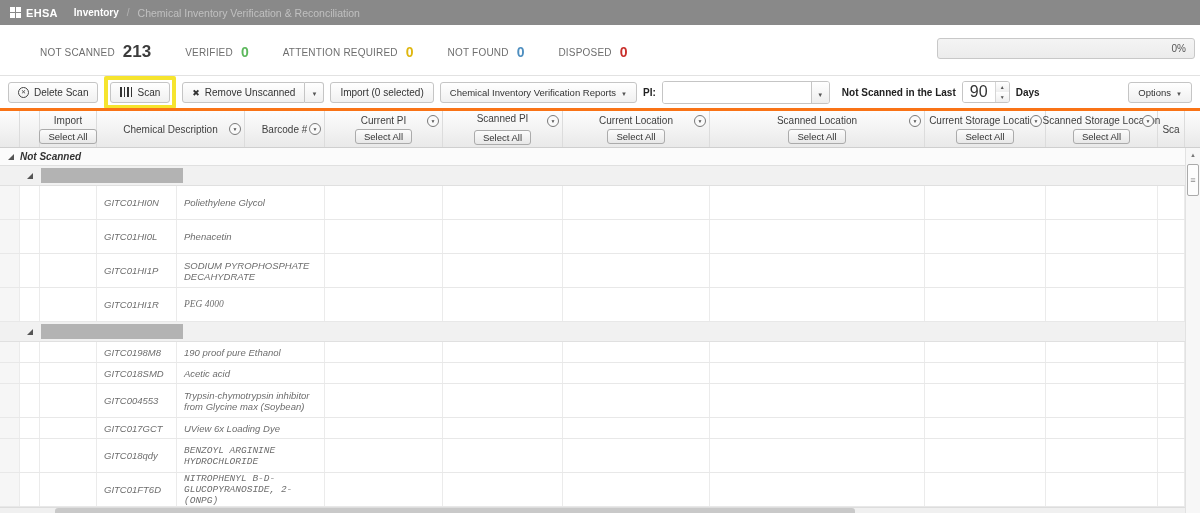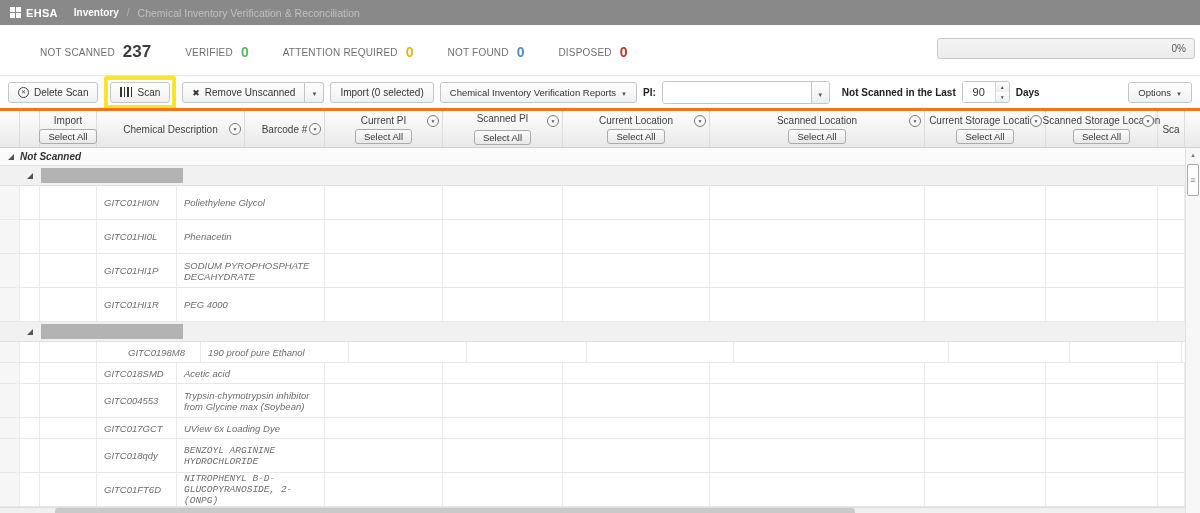--- a/index.html
+++ b/index.html
@@ -37,21 +37,21 @@
   .icon-circle-x { width: 11px; height: 11px; border: 1px solid #444; border-radius: 50%; display: inline-flex; align-items: center; justify-content: center; }
   .icon-circle-x::before { content: "✕"; font-size: 6px; color: #444; line-height: 1; }
   .icon-barcode { width: 12px; height: 10px; background: repeating-linear-gradient(90deg, #333 0 1.5px, transparent 1.5px 3.5px); }
   .icon-x::before { content: "✖"; font-size: 9px; color: #333; }
   .scan-highlight { border: 4px solid #f6e42e; border-radius: 2px; padding: 2px; display: inline-flex; background: #fff; }
   .tb-label { font-size: 10px; font-weight: bold; color: #222; white-space: nowrap; }
   .combobox { display: inline-flex; width: 168px; height: 23px; border: 1px solid #c5c5c5; border-radius: 3px; overflow: hidden; background: #fff; margin-right: 6px; }
   .combobox input { flex: 1; border: none; outline: none; font-size: 10px; padding: 0 6px; font-family: "Liberation Sans", sans-serif; }
   .cb-btn { width: 18px; border-left: 1px solid #c5c5c5; background: linear-gradient(#fff, #eee); display: flex; align-items: center; justify-content: center; cursor: pointer; }
   .spinner { display: inline-flex; width: 48px; height: 22px; border: 1px solid #c5c5c5; border-radius: 3px; overflow: hidden; background: #fff; }
-  .spinner input { width: 32px; border: none; outline: none; font-size: 11px; text-align: center; font-family: "Liberation Sans", sans-serif; color: #333; }
+  .spinner input { width: 32px; border: none; outline: none; font-size: 16px; text-align: center; font-family: "Liberation Sans", sans-serif; color: #333; }
   .spin-btns { display: flex; flex-direction: column; width: 14px; border-left: 1px solid #d5d5d5; }
   .spin-btns span { flex: 1; display: flex; align-items: center; justify-content: center; background: linear-gradient(#fff, #eee); cursor: pointer; }
   .spin-up::before { content: "▲"; font-size: 5px; color: #555; }
   .spin-down::before { content: "▼"; font-size: 5px; color: #555; }
   .options-btn { position: absolute; right: 8px; }
 
   
   .grid { position: relative; height: 405px; border-top: 3px solid #f97316; }
   .grid-header { display: flex; height: 37px; background: linear-gradient(#fdfdfd, #e9e9e9); border-bottom: 1px solid #cfcfcf; }
   .h-cell { position: relative; border-right: 1px solid #dcdcdc; display: flex; flex-direction: column; align-items: center; justify-content: center; gap: 3px; padding: 2px; flex: none; }
@@ -99,21 +99,21 @@
   </span>
   <span class="crumb">Inventory</span>
   <span class="crumb-sep">/</span>
   <span class="page-title">Chemical Inventory Verification &amp; Reconciliation</span>
 </header>
 
 <section class="summary">
   <div class="counters" id="counters">
       <div class="counter">
         <span class="c-label">NOT SCANNED</span>
-        <span class="c-value big" style="color: rgb(60, 60, 60);">237</span>
+        <span class="c-value big" style="color: rgb(60, 60, 60);">213</span>
       </div>
       <div class="counter">
         <span class="c-label">VERIFIED</span>
         <span class="c-value" style="color: rgb(92, 184, 92);">0</span>
       </div>
       <div class="counter">
         <span class="c-label">ATTENTION REQUIRED</span>
         <span class="c-value" style="color: rgb(223, 183, 16);">0</span>
       </div>
       <div class="counter">
@@ -277,38 +277,38 @@
         <div class="cell" style="width: 215px;"></div>
         <div class="cell" style="width: 121px;"></div>
         <div class="cell" style="width: 112px;"></div>
         <div class="cell" style="width: 27px;"></div>
       </div>
       <div class="grid-row tall">
         <div class="cell ind1" style="width: 20px;"></div>
         <div class="cell ind2" style="width: 20px;"></div>
         <div class="cell" style="width: 57px;"></div>
         <div class="cell" style="width: 80px;">GITC01HI1R</div>
-        <div class="cell" style="width: 148px;">PEG 4000</div>
+        <div class="cell" style="width: 148px; font-family: Liberation Serif, serif;">PEG 4000</div>
         <div class="cell" style="width: 118px;"></div>
         <div class="cell" style="width: 120px;"></div>
         <div class="cell" style="width: 147px;"></div>
         <div class="cell" style="width: 215px;"></div>
         <div class="cell" style="width: 121px;"></div>
         <div class="cell" style="width: 112px;"></div>
         <div class="cell" style="width: 27px;"></div>
       </div>
       <div class="group-row lvl1">
         <span class="exp-arrow"></span>
         <span class="redacted-bar"></span>
       </div>
       <div class="grid-row short">
         <div class="cell ind1" style="width: 20px;"></div>
         <div class="cell ind2" style="width: 20px;"></div>
         <div class="cell" style="width: 57px;"></div>
-        <div class="cell" style="width: 80px; margin-left: 24px;">GITC0198M8</div>
+        <div class="cell" style="width: 80px;">GITC0198M8</div>
         <div class="cell" style="width: 148px;">190 proof pure Ethanol</div>
         <div class="cell" style="width: 118px;"></div>
         <div class="cell" style="width: 120px;"></div>
         <div class="cell" style="width: 147px;"></div>
         <div class="cell" style="width: 215px;"></div>
         <div class="cell" style="width: 121px;"></div>
         <div class="cell" style="width: 112px;"></div>
         <div class="cell" style="width: 27px;"></div>
       </div>
       <div class="grid-row short">

